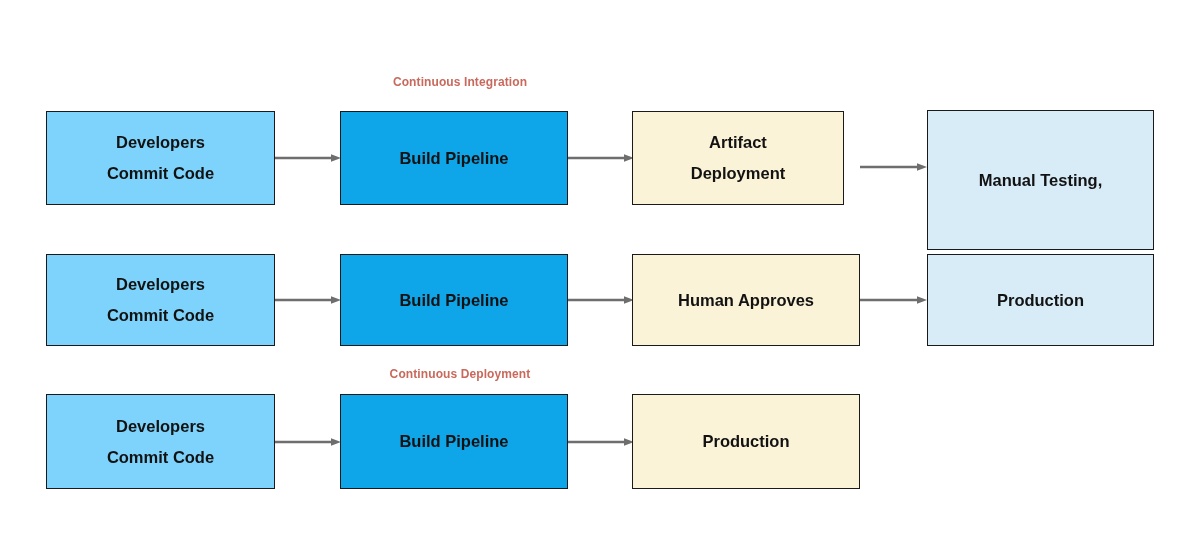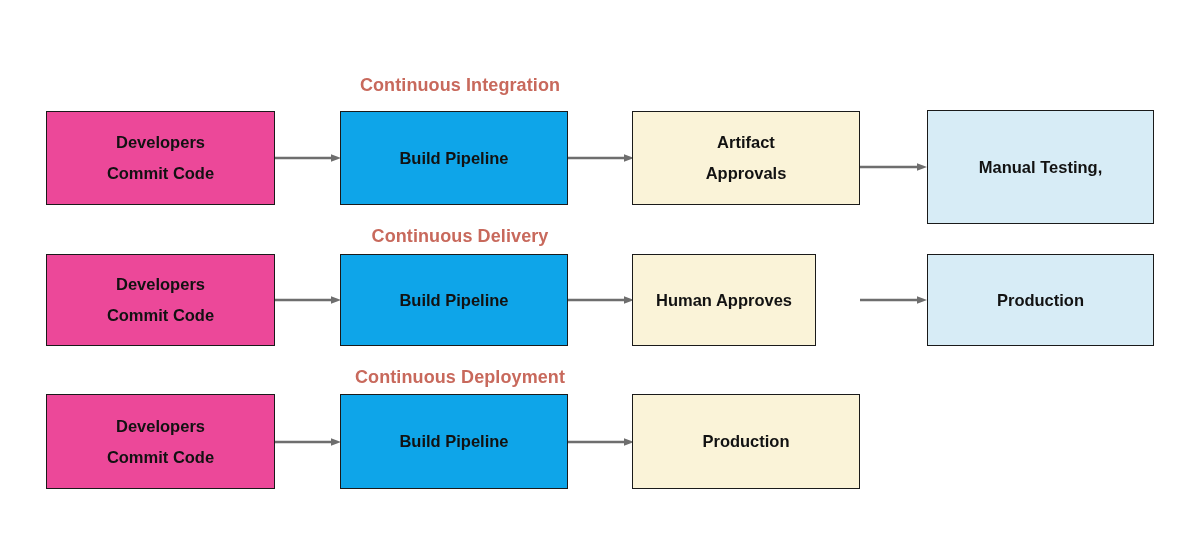--- a/index.html
+++ b/index.html
@@ -14,21 +14,21 @@
     overflow: hidden;
     position: relative;
   }
   #stage {
     position: relative;
     width: 1200px;
     height: 560px;
   }
   .row-title {
     position: absolute;
-    font-size: 18px;
+    font-size: 12px;
     font-weight: bold;
     color: #c8695c;
     letter-spacing: 0.1px;
     white-space: nowrap;
     text-align: center;
     line-height: 1;
   }
   .node {
     position: absolute;
     box-sizing: border-box;
@@ -37,21 +37,21 @@
     align-items: center;
     justify-content: center;
     text-align: center;
     font-size: 16.5px;
     font-weight: bold;
     color: #121212;
     line-height: 1.85;
     padding: 2px 6px;
   }
   .node .lbl { display: block; }
-  .fill-pink   { background: #ec4899; }
+  .fill-pink   { background: #7dd3fc; }
   .fill-green  { background: #0ea5e9; }
   .fill-yellow { background: #faf3d8; }
   .fill-blue   { background: #d7ecf6; }
 
   .arrow {
     position: absolute;
     height: 12px;
     pointer-events: none;
   }
   .arrow svg { display: block; overflow: visible; }
@@ -83,41 +83,40 @@
     </span>
   </div>
 
   <div class="arrow" style="left:568px; top:152px; width:66px;">
     <svg width="66" height="12" viewBox="0 0 66 12" aria-hidden="true">
       <line x1="0" y1="6" x2="58" y2="6" stroke="#6e6e6e" stroke-width="2.4"></line>
       <path d="M66 6 L56 2.2 L56 9.8 Z" fill="#6e6e6e"></path>
     </svg>
   </div>
 
-  <div class="node fill-yellow" style="left:632px; top:111px; width:228px; height:94px;">
+  <div class="node fill-yellow" style="left:632px; top:111px; width:212px; height:94px;">
     <span>
       <span class="lbl">Artifact</span>
-      <span class="lbl">Approvals</span>
+      <span class="lbl">Deployment</span>
     </span>
   </div>
 
   <div class="arrow" style="left:860px; top:161px; width:67px;">
     <svg width="67" height="12" viewBox="0 0 67 12" aria-hidden="true">
       <line x1="0" y1="6" x2="59" y2="6" stroke="#6e6e6e" stroke-width="2.4"></line>
       <path d="M67 6 L57 2.2 L57 9.8 Z" fill="#6e6e6e"></path>
     </svg>
   </div>
 
-  <div class="node fill-blue" style="left:927px; top:110px; width:227px; height:114px; line-height:1.7;">
+  <div class="node fill-blue" style="left:927px; top:110px; width:227px; height:140px; line-height:1.7;">
     <span>
       <span class="lbl">Manual Testing,</span>
     </span>
   </div>
 
-  <div class="row-title" style="left:345px; top:227px; width:230px;">Continuous Delivery</div>
 
   <div class="node fill-pink" style="left:46px; top:254px; width:229px; height:92px;">
     <span>
       <span class="lbl">Developers</span>
       <span class="lbl">Commit Code</span>
     </span>
   </div>
 
   <div class="arrow" style="left:275px; top:294px; width:66px;">
     <svg width="66" height="12" viewBox="0 0 66 12" aria-hidden="true">
@@ -132,21 +131,21 @@
     </span>
   </div>
 
   <div class="arrow" style="left:568px; top:294px; width:66px;">
     <svg width="66" height="12" viewBox="0 0 66 12" aria-hidden="true">
       <line x1="0" y1="6" x2="58" y2="6" stroke="#6e6e6e" stroke-width="2.4"></line>
       <path d="M66 6 L56 2.2 L56 9.8 Z" fill="#6e6e6e"></path>
     </svg>
   </div>
 
-  <div class="node fill-yellow" style="left:632px; top:254px; width:184px; height:92px;">
+  <div class="node fill-yellow" style="left:632px; top:254px; width:228px; height:92px;">
     <span>
       <span class="lbl">Human Approves</span>
     </span>
   </div>
 
   <div class="arrow" style="left:860px; top:294px; width:67px;">
     <svg width="67" height="12" viewBox="0 0 67 12" aria-hidden="true">
       <line x1="0" y1="6" x2="59" y2="6" stroke="#6e6e6e" stroke-width="2.4"></line>
       <path d="M67 6 L57 2.2 L57 9.8 Z" fill="#6e6e6e"></path>
     </svg>

